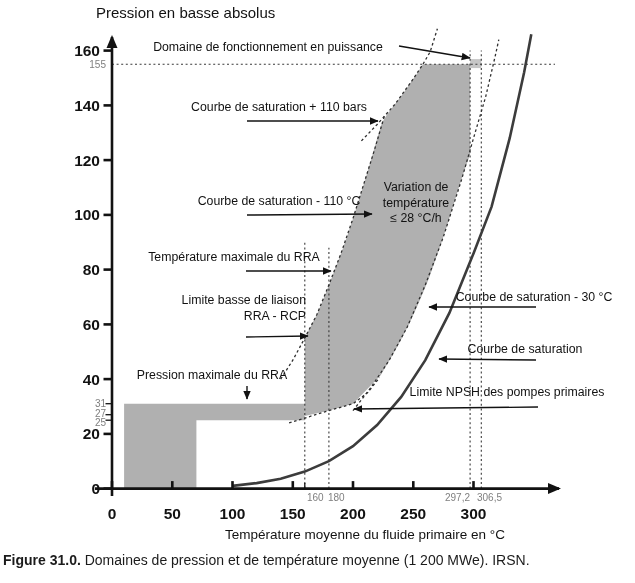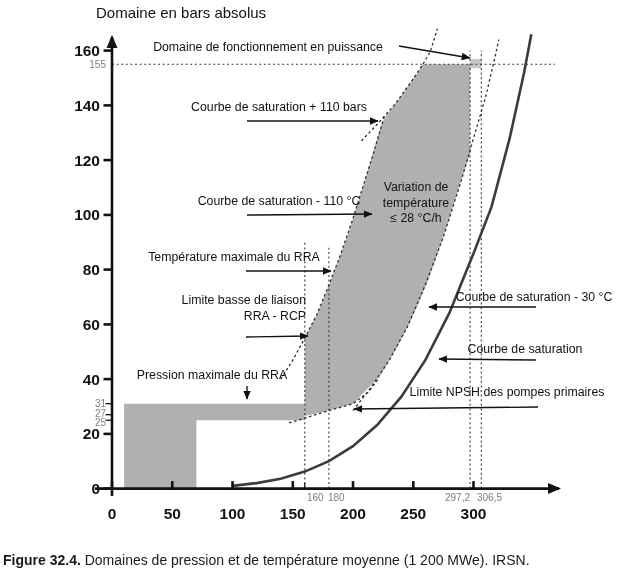--- a/index.html
+++ b/index.html
@@ -115,15 +115,16 @@
         <text class="ann-t" x="534" y="301" text-anchor="middle"><tspan x="534" dy="0">Courbe de saturation - 30 °C</tspan></text>
         <line x1="536" y1="307" x2="429" y2="307" stroke="#121212" stroke-width="1.4" marker-end="url(#ah)"></line>
         <text class="ann-t" x="525" y="353" text-anchor="middle"><tspan x="525" dy="0">Courbe de saturation</tspan></text>
         <line x1="536" y1="360" x2="439" y2="359" stroke="#121212" stroke-width="1.4" marker-end="url(#ah)"></line>
         <text class="ann-t" x="507" y="396" text-anchor="middle"><tspan x="507" dy="0">Limite NPSH des pompes primaires</tspan></text>
         <line x1="538" y1="407" x2="354" y2="409" stroke="#121212" stroke-width="1.4" marker-end="url(#ah)"></line>
         <text class="ann-t" x="212" y="379" text-anchor="middle"><tspan x="212" dy="0">Pression maximale du RRA</tspan></text>
         <line x1="247" y1="386" x2="247" y2="399" stroke="#121212" stroke-width="1.4" marker-end="url(#ah)"></line>
       </g>
     </svg>
-  <div class="y-title">Domaine en bars absolus</div>
-  <div class="caption"><span class="cap-b">Figure 32.4.</span><span> Domaines de pression et de température moyenne (1 200 MWe). IRSN.</span></div>
+  <div class="y-title">Pression en basse absolus</div>
+  <div class="x-title">Température moyenne du fluide primaire en °C</div>
+  <div class="caption"><span class="cap-b">Figure 31.0.</span><span> Domaines de pression et de température moyenne (1 200 MWe). IRSN.</span></div>
 </div>
 
 </body></html>

